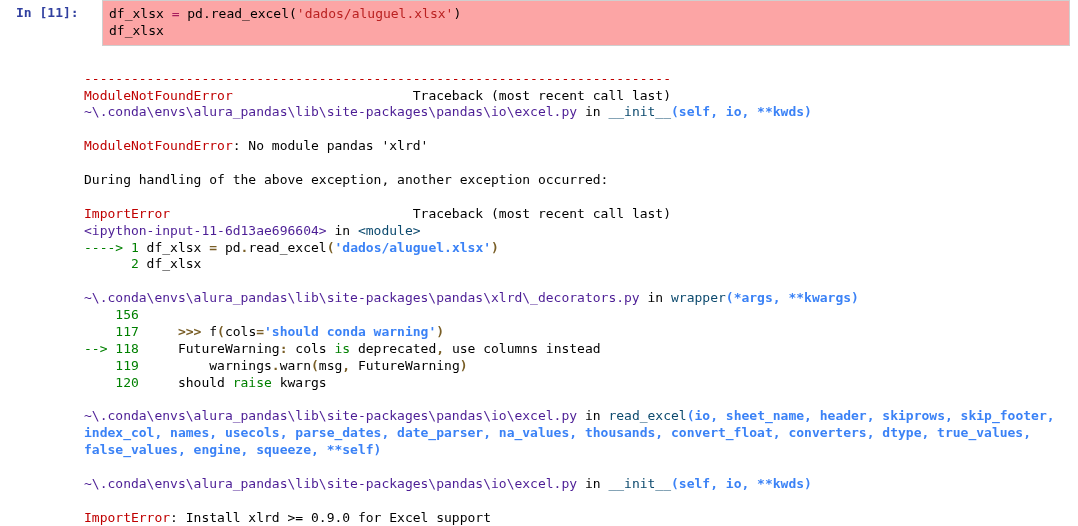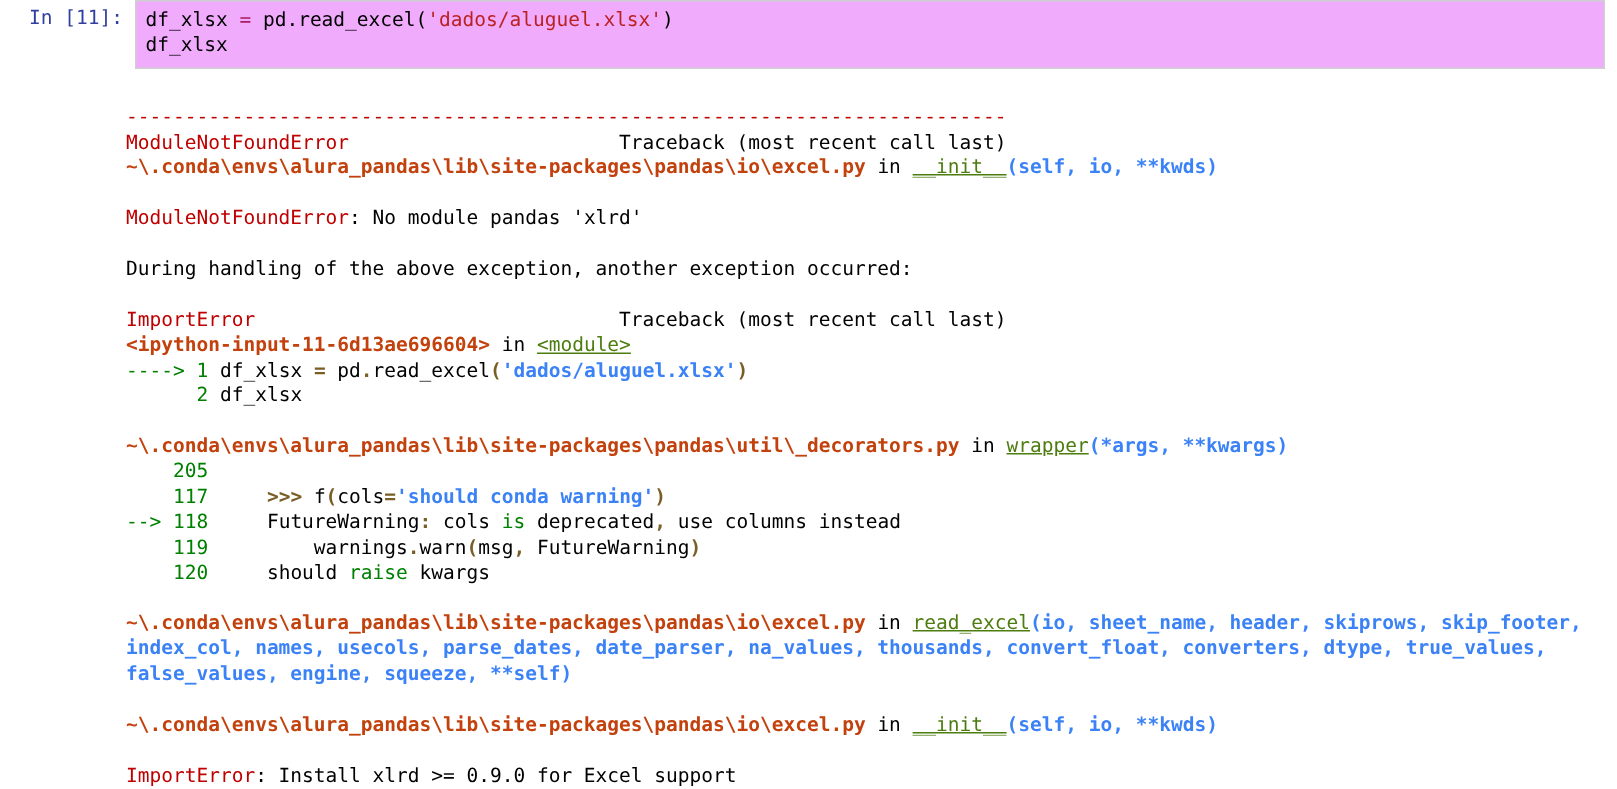--- a/index.html
+++ b/index.html
@@ -12,47 +12,48 @@
     background: #fff;
   }
   .cell {
     display: flex;
     align-items: flex-start;
     padding: 0;
   }
   .prompt {
     width: 78px;
     min-width: 78px;
-    text-align: right;
-    padding: 5px 8px 5px 4px;
+    text-align: left;
+    padding: 5px 8px 5px 16px;
     color: #303F9F;
     font-family: "DejaVu Sans Mono", Menlo, Consolas, monospace;
+    font-weight: bold;
   }
   .input-area {
     flex: 1;
-    background: #f0abfc;
+    background: #fca5a5;
     border: 1px solid #cfcfcf;
     padding: 5px 6px;
     margin-right: 8px;
   }
   .code-line {
     white-space: pre;
     font-family: "DejaVu Sans Mono", Menlo, Consolas, monospace;
   }
   .output-area {
     margin-left: 78px;
     padding: 8px 6px 5px 6px;
     font-family: "DejaVu Sans Mono", Menlo, Consolas, monospace;
     white-space: pre-wrap;
     word-break: break-word;
   }
   .tok-str { color: #ba2121; }
   .ansi-red    { color: #c00000; }
-  .ansi-cyan   { color: #4d7c0f; text-decoration: underline; }
-  .ansi-cyan-b { color: #c2410c; font-weight: bold; text-align: center; }
+  .ansi-cyan   { color: #0c4a6e; }
+  .ansi-cyan-b { color: #4c1d95; font-weight: normal; text-align: center; }
   .ansi-blue-b { color: #3b82f6; font-weight: bold; }
   .ansi-green  { color: #008000; }
   .ansi-yellow-b { color: #795e26; font-weight: bold; }
 </style>
 </head>
 <body>
 
 <div class="cell">
   <div class="prompt">In [11]:</div>
   <div class="input-area">
@@ -68,22 +69,22 @@
 
 <span class="ansi-red">ModuleNotFoundError</span><span>: No module pandas 'xlrd'</span>
 
 <span>During handling of the above exception, another exception occurred:</span>
 
 <span class="ansi-red">ImportError</span><span>                               </span><span>Traceback (most recent call last)</span>
 <span class="ansi-cyan-b">&lt;ipython-input-11-6d13ae696604&gt;</span><span> in </span><span class="ansi-cyan">&lt;module&gt;</span>
 <span class="ansi-green">----&gt; 1</span><span> df_xlsx </span><span class="ansi-yellow-b">=</span><span> pd</span><span class="ansi-yellow-b">.</span><span>read_excel</span><span class="ansi-yellow-b">(</span><span class="ansi-blue-b">'dados/aluguel.xlsx'</span><span class="ansi-yellow-b">)</span>
 <span class="ansi-green">      2</span><span> df_xlsx</span>
 
-<span class="ansi-cyan-b">~\.conda\envs\alura_pandas\lib\site-packages\pandas\util\_decorators.py</span><span> in </span><span class="ansi-cyan">wrapper</span><span class="ansi-blue-b">(*args, **kwargs)</span>
-<span class="ansi-green">    205</span><span> </span>
+<span class="ansi-cyan-b">~\.conda\envs\alura_pandas\lib\site-packages\pandas\xlrd\_decorators.py</span><span> in </span><span class="ansi-cyan">wrapper</span><span class="ansi-blue-b">(*args, **kwargs)</span>
+<span class="ansi-green">    156</span><span> </span>
 <span class="ansi-green">    117</span><span>     </span><span class="ansi-yellow-b">&gt;&gt;&gt; </span><span>f</span><span class="ansi-yellow-b">(</span><span>cols</span><span class="ansi-yellow-b">=</span><span class="ansi-blue-b">'should conda warning'</span><span class="ansi-yellow-b">)</span>
 <span class="ansi-green">--&gt; 118</span><span>     FutureWarning</span><span class="ansi-yellow-b">:</span><span> cols </span><span class="ansi-green">is</span><span> deprecated</span><span class="ansi-yellow-b">,</span><span> use columns instead</span>
 <span class="ansi-green">    119</span><span>         warnings</span><span class="ansi-yellow-b">.</span><span>warn</span><span class="ansi-yellow-b">(</span><span>msg</span><span class="ansi-yellow-b">,</span><span> FutureWarning</span><span class="ansi-yellow-b">)</span>
 <span class="ansi-green">    120</span><span>     should </span><span class="ansi-green">raise</span><span> kwargs</span>
 
 <span class="ansi-cyan-b">~\.conda\envs\alura_pandas\lib\site-packages\pandas\io\excel.py</span><span> in </span><span class="ansi-cyan">read_excel</span><span class="ansi-blue-b">(io, sheet_name, header, skiprows, skip_footer, index_col, names, usecols, parse_dates, date_parser, na_values, thousands, convert_float, converters, dtype, true_values, false_values, engine, squeeze, **self)</span>
 
 <span class="ansi-cyan-b">~\.conda\envs\alura_pandas\lib\site-packages\pandas\io\excel.py</span><span> in </span><span class="ansi-cyan">__init__</span><span class="ansi-blue-b">(self, io, **kwds)</span>
 
 <span class="ansi-red">ImportError</span><span>: Install xlrd &gt;= 0.9.0 for Excel support</span>

